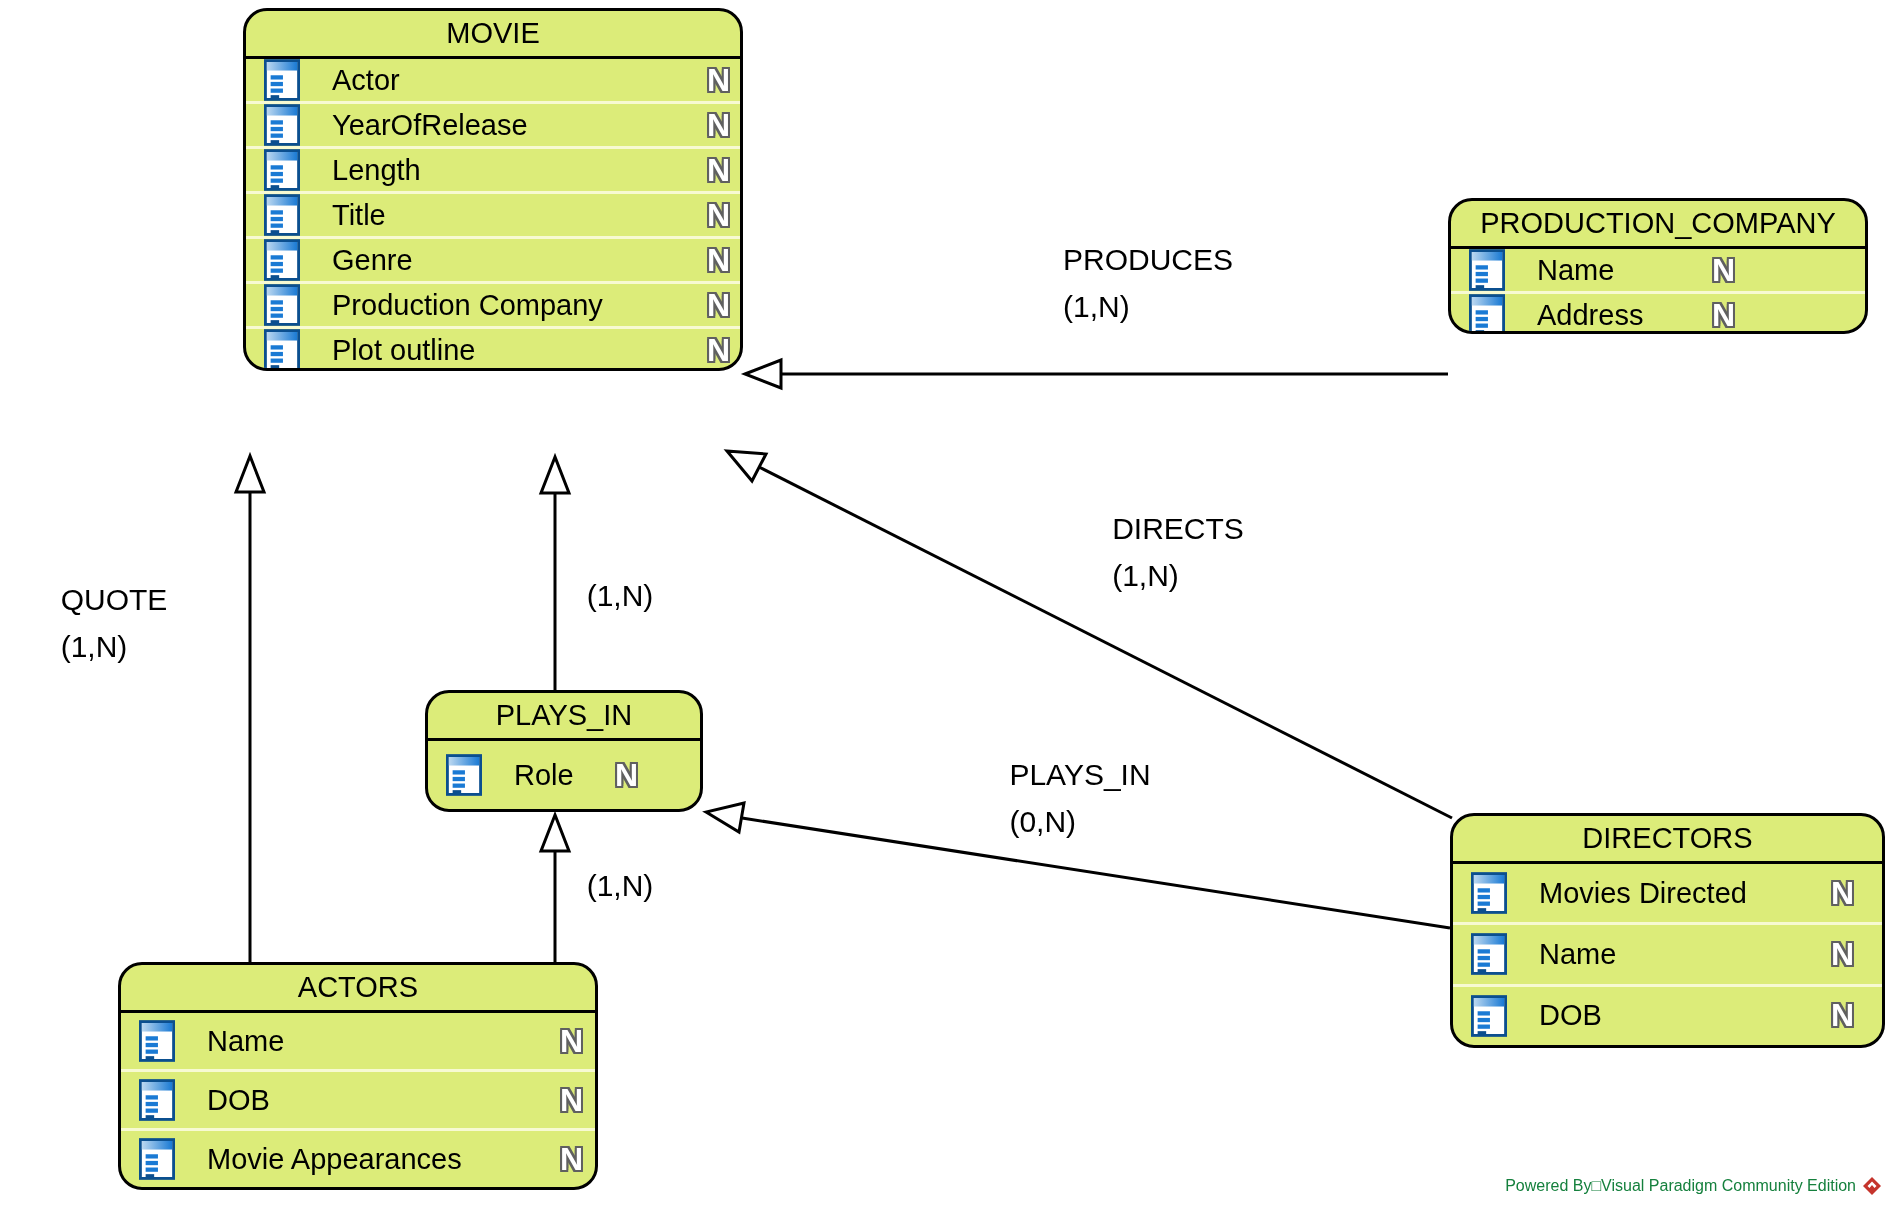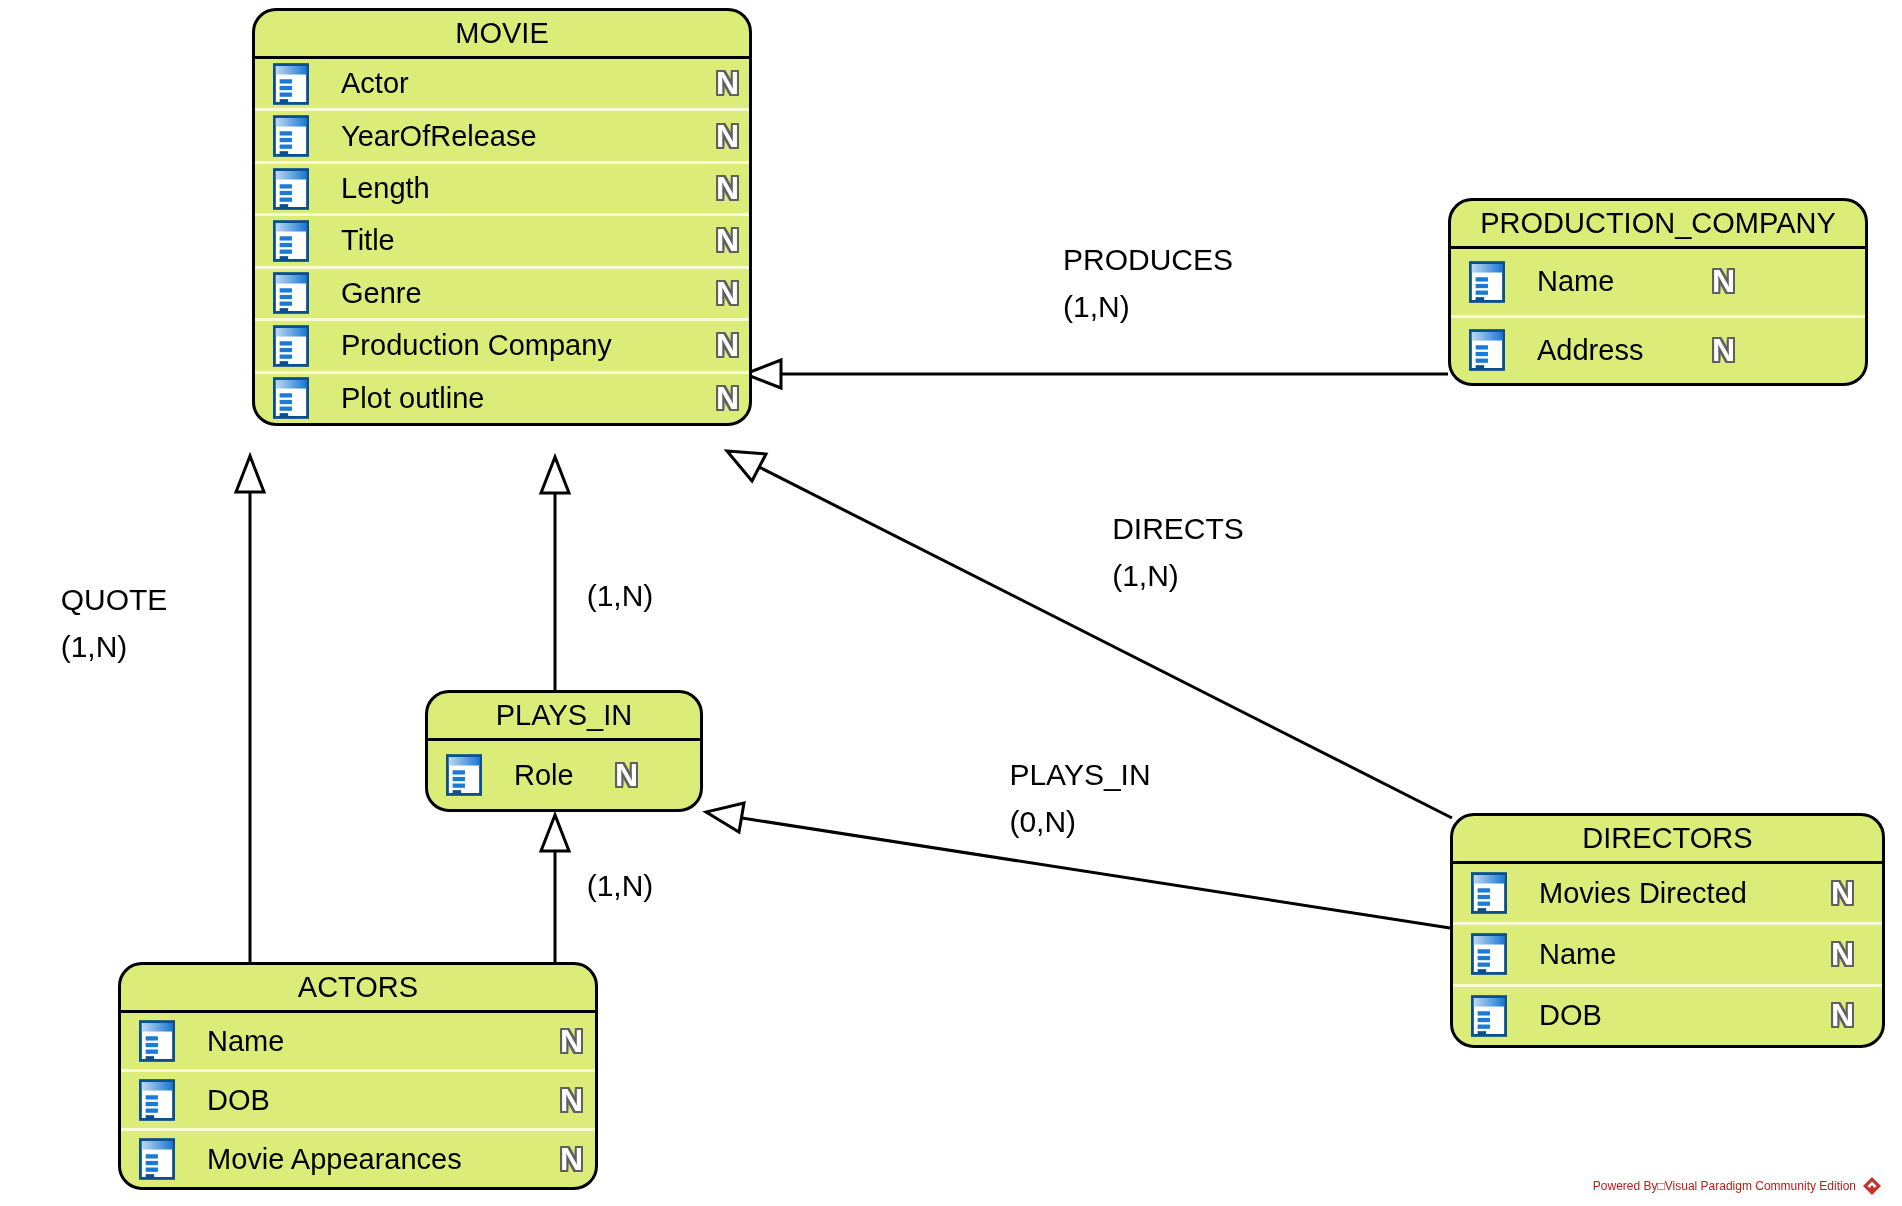--- a/index.html
+++ b/index.html
@@ -46,21 +46,21 @@
   
   .rlabel{
     position:absolute;transform:translateX(-50%);
     text-align:left;font-size:30px;line-height:47px;white-space:nowrap;
   }
 
   
   .watermark{
     position:absolute;right:20px;bottom:10px;
     display:flex;align-items:center;gap:6px;
-    font-size:12px;color:#b91c1c;justify-content:center;
+    font-size:16px;color:#15803d;justify-content:center;
   }
 </style>
 </head>
 <body>
 
 <svg width="0" height="0" style="position:absolute" aria-hidden="true">
   <defs>
     <linearGradient id="hdr" x1="0" y1="0" x2="1" y2="0">
       <stop offset="0" stop-color="#bcd8f0"></stop>
       <stop offset="1" stop-color="#1a7ad4"></stop>
@@ -90,21 +90,21 @@
   <line x1="1448" y1="374" x2="781" y2="374"></line>
   <polygon points="745,374 781,360 781,388"></polygon>
 
   <line x1="1452" y1="818" x2="759" y2="467"></line>
   <polygon points="727,451 752,481 766,454"></polygon>
 
   <line x1="1450" y1="928" x2="742" y2="818"></line>
   <polygon points="706,812 739,832 744,803"></polygon>
 </svg>
 
-<div class="entity" id="ent-movie" style="left:252px;top:8px;width:500px;height:418px">
+<div class="entity" id="ent-movie" style="left:243px;top:8px;width:500px;height:363px">
   <div class="etitle">MOVIE</div>
   <div class="erows">
     <div class="erow">
       <svg class="aicon" width="36" height="42">
           <use href="#attr-icon"></use>
         </svg>
       <span>Actor</span>
       <span class="nbadge">N</span>
     </div>
     <div class="erow">
@@ -145,21 +145,21 @@
     <div class="erow">
       <svg class="aicon" width="36" height="42">
           <use href="#attr-icon"></use>
         </svg>
       <span>Plot outline</span>
       <span class="nbadge">N</span>
     </div>
   </div>
 </div>
 
-<div class="entity" id="ent-prodco" style="left:1448px;top:198px;width:420px;height:188px">
+<div class="entity" id="ent-prodco" style="left:1448px;top:198px;width:420px;height:136px">
   <div class="etitle">PRODUCTION_COMPANY</div>
   <div class="erows">
     <div class="erow">
       <svg class="aicon" width="36" height="42">
           <use href="#attr-icon"></use>
         </svg>
       <span>Name</span>
       <span class="nbadge">N</span>
     </div>
     <div class="erow">

